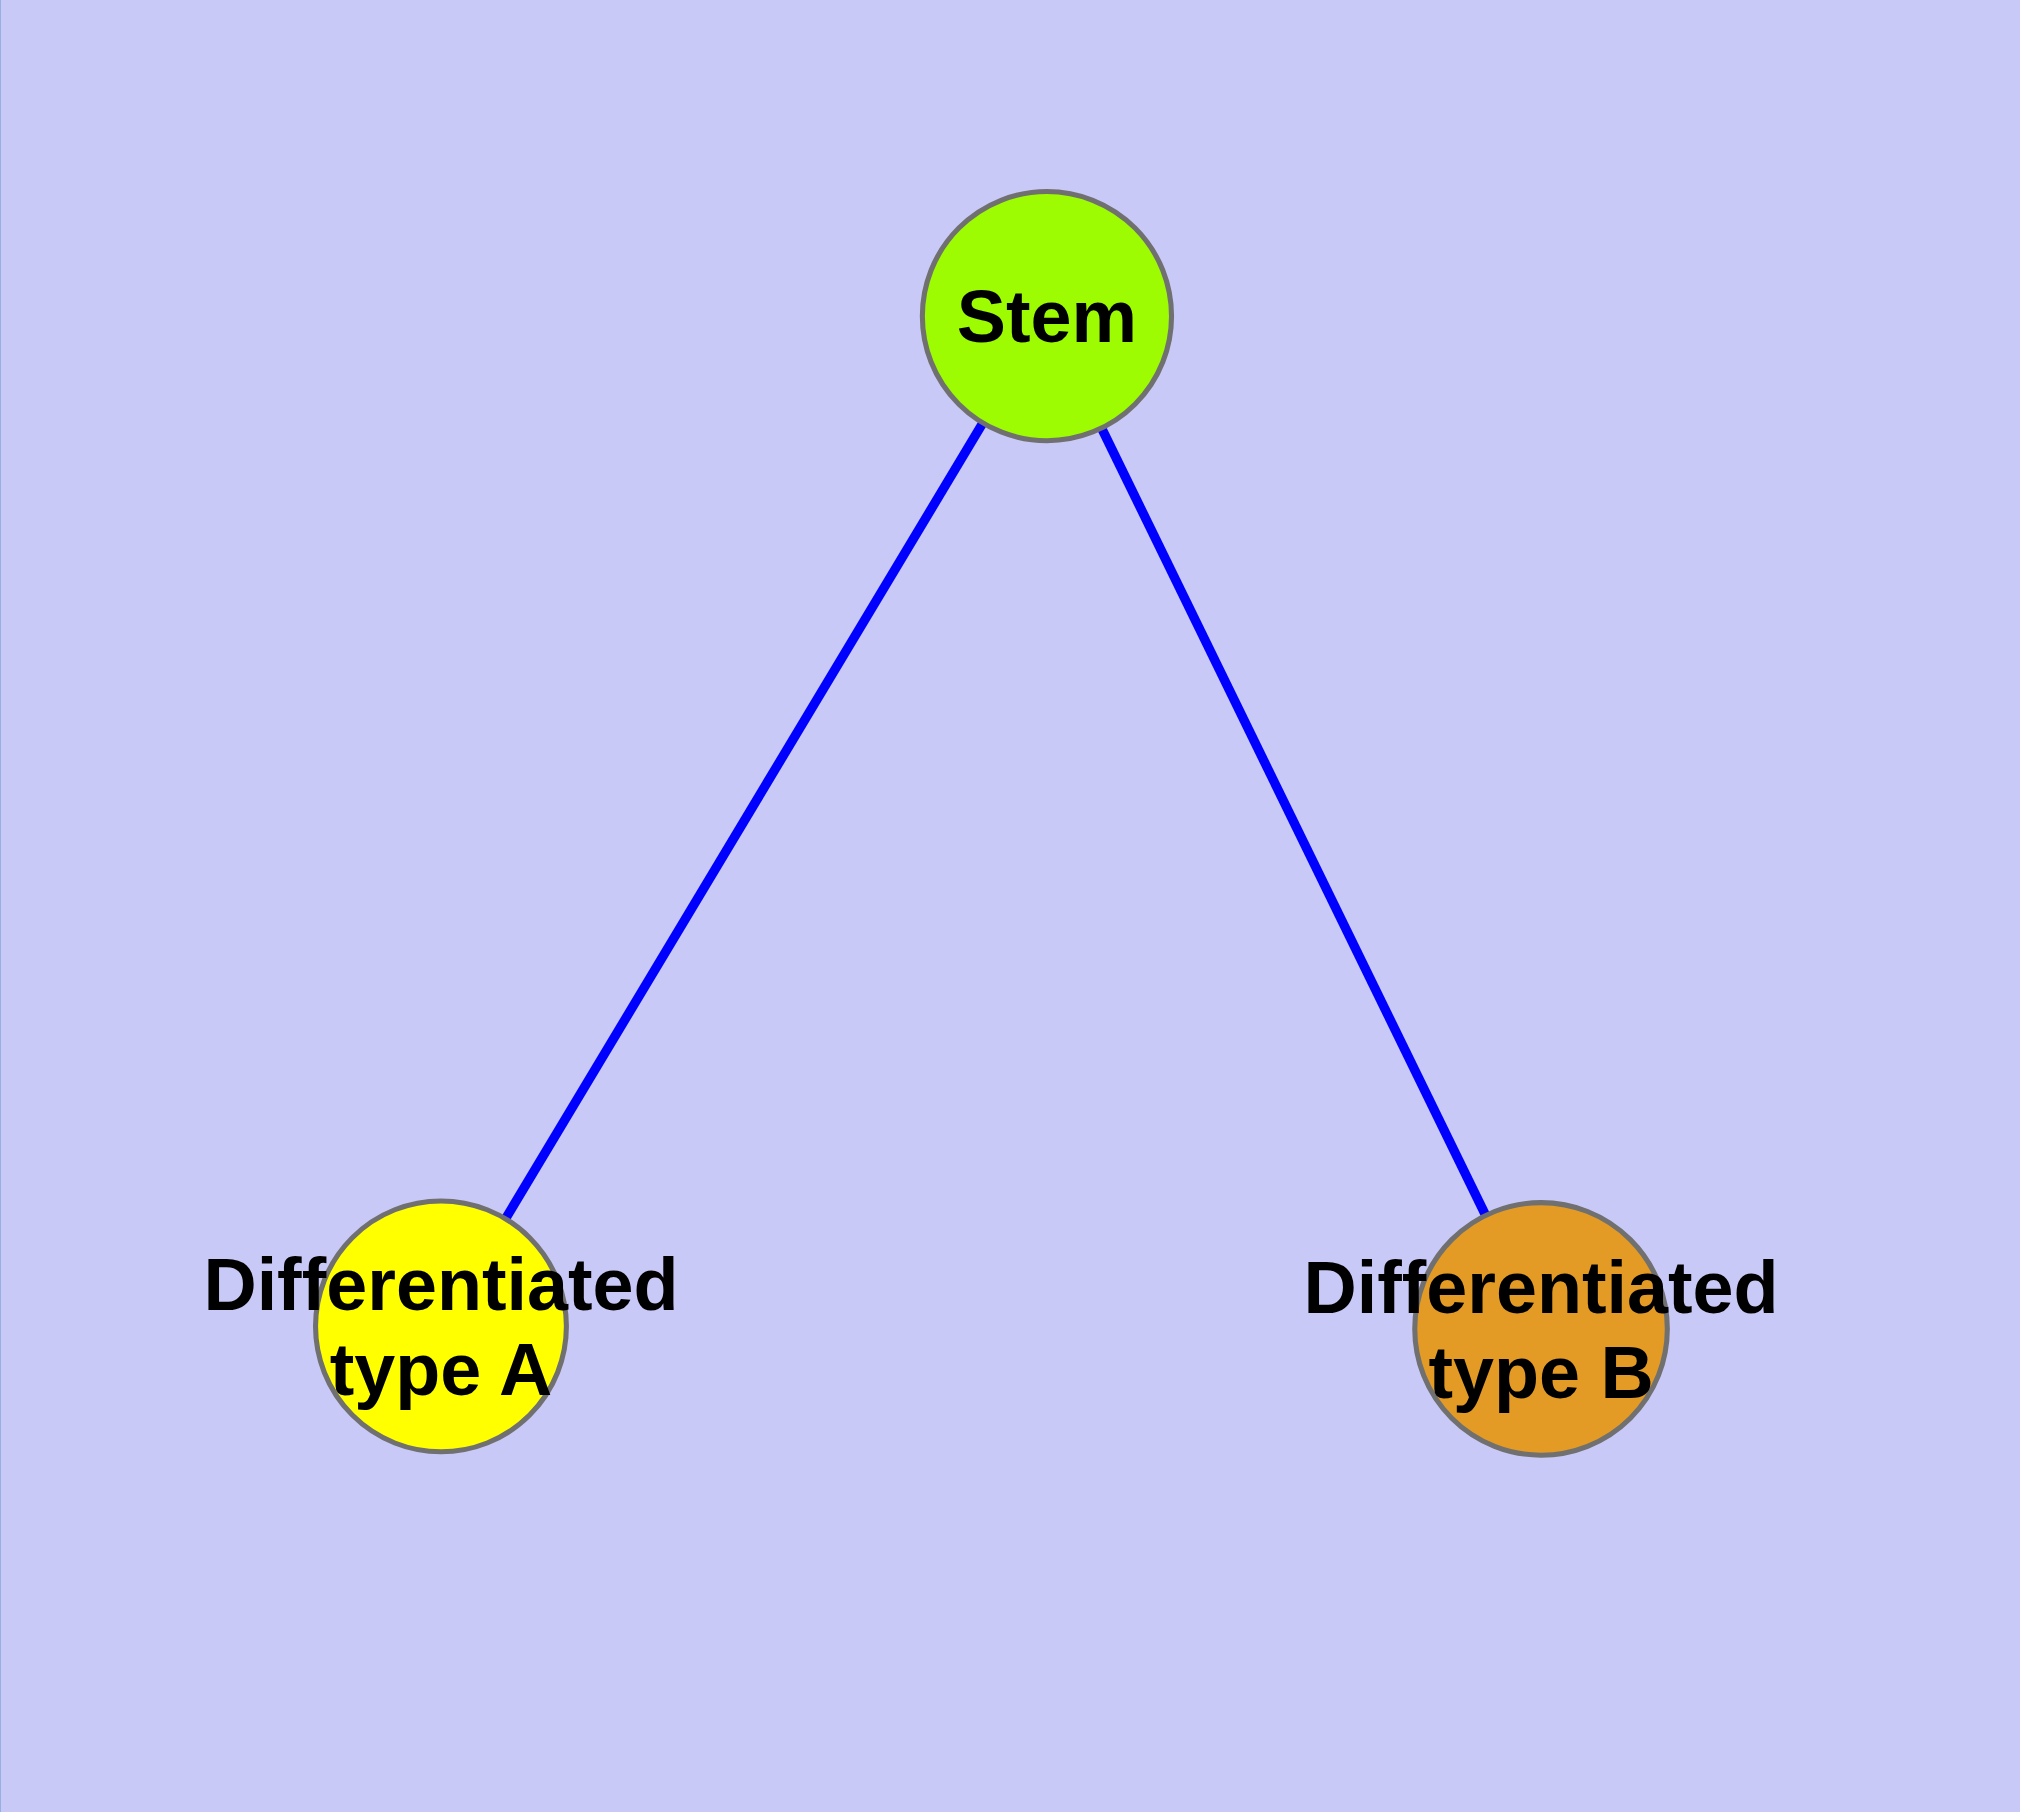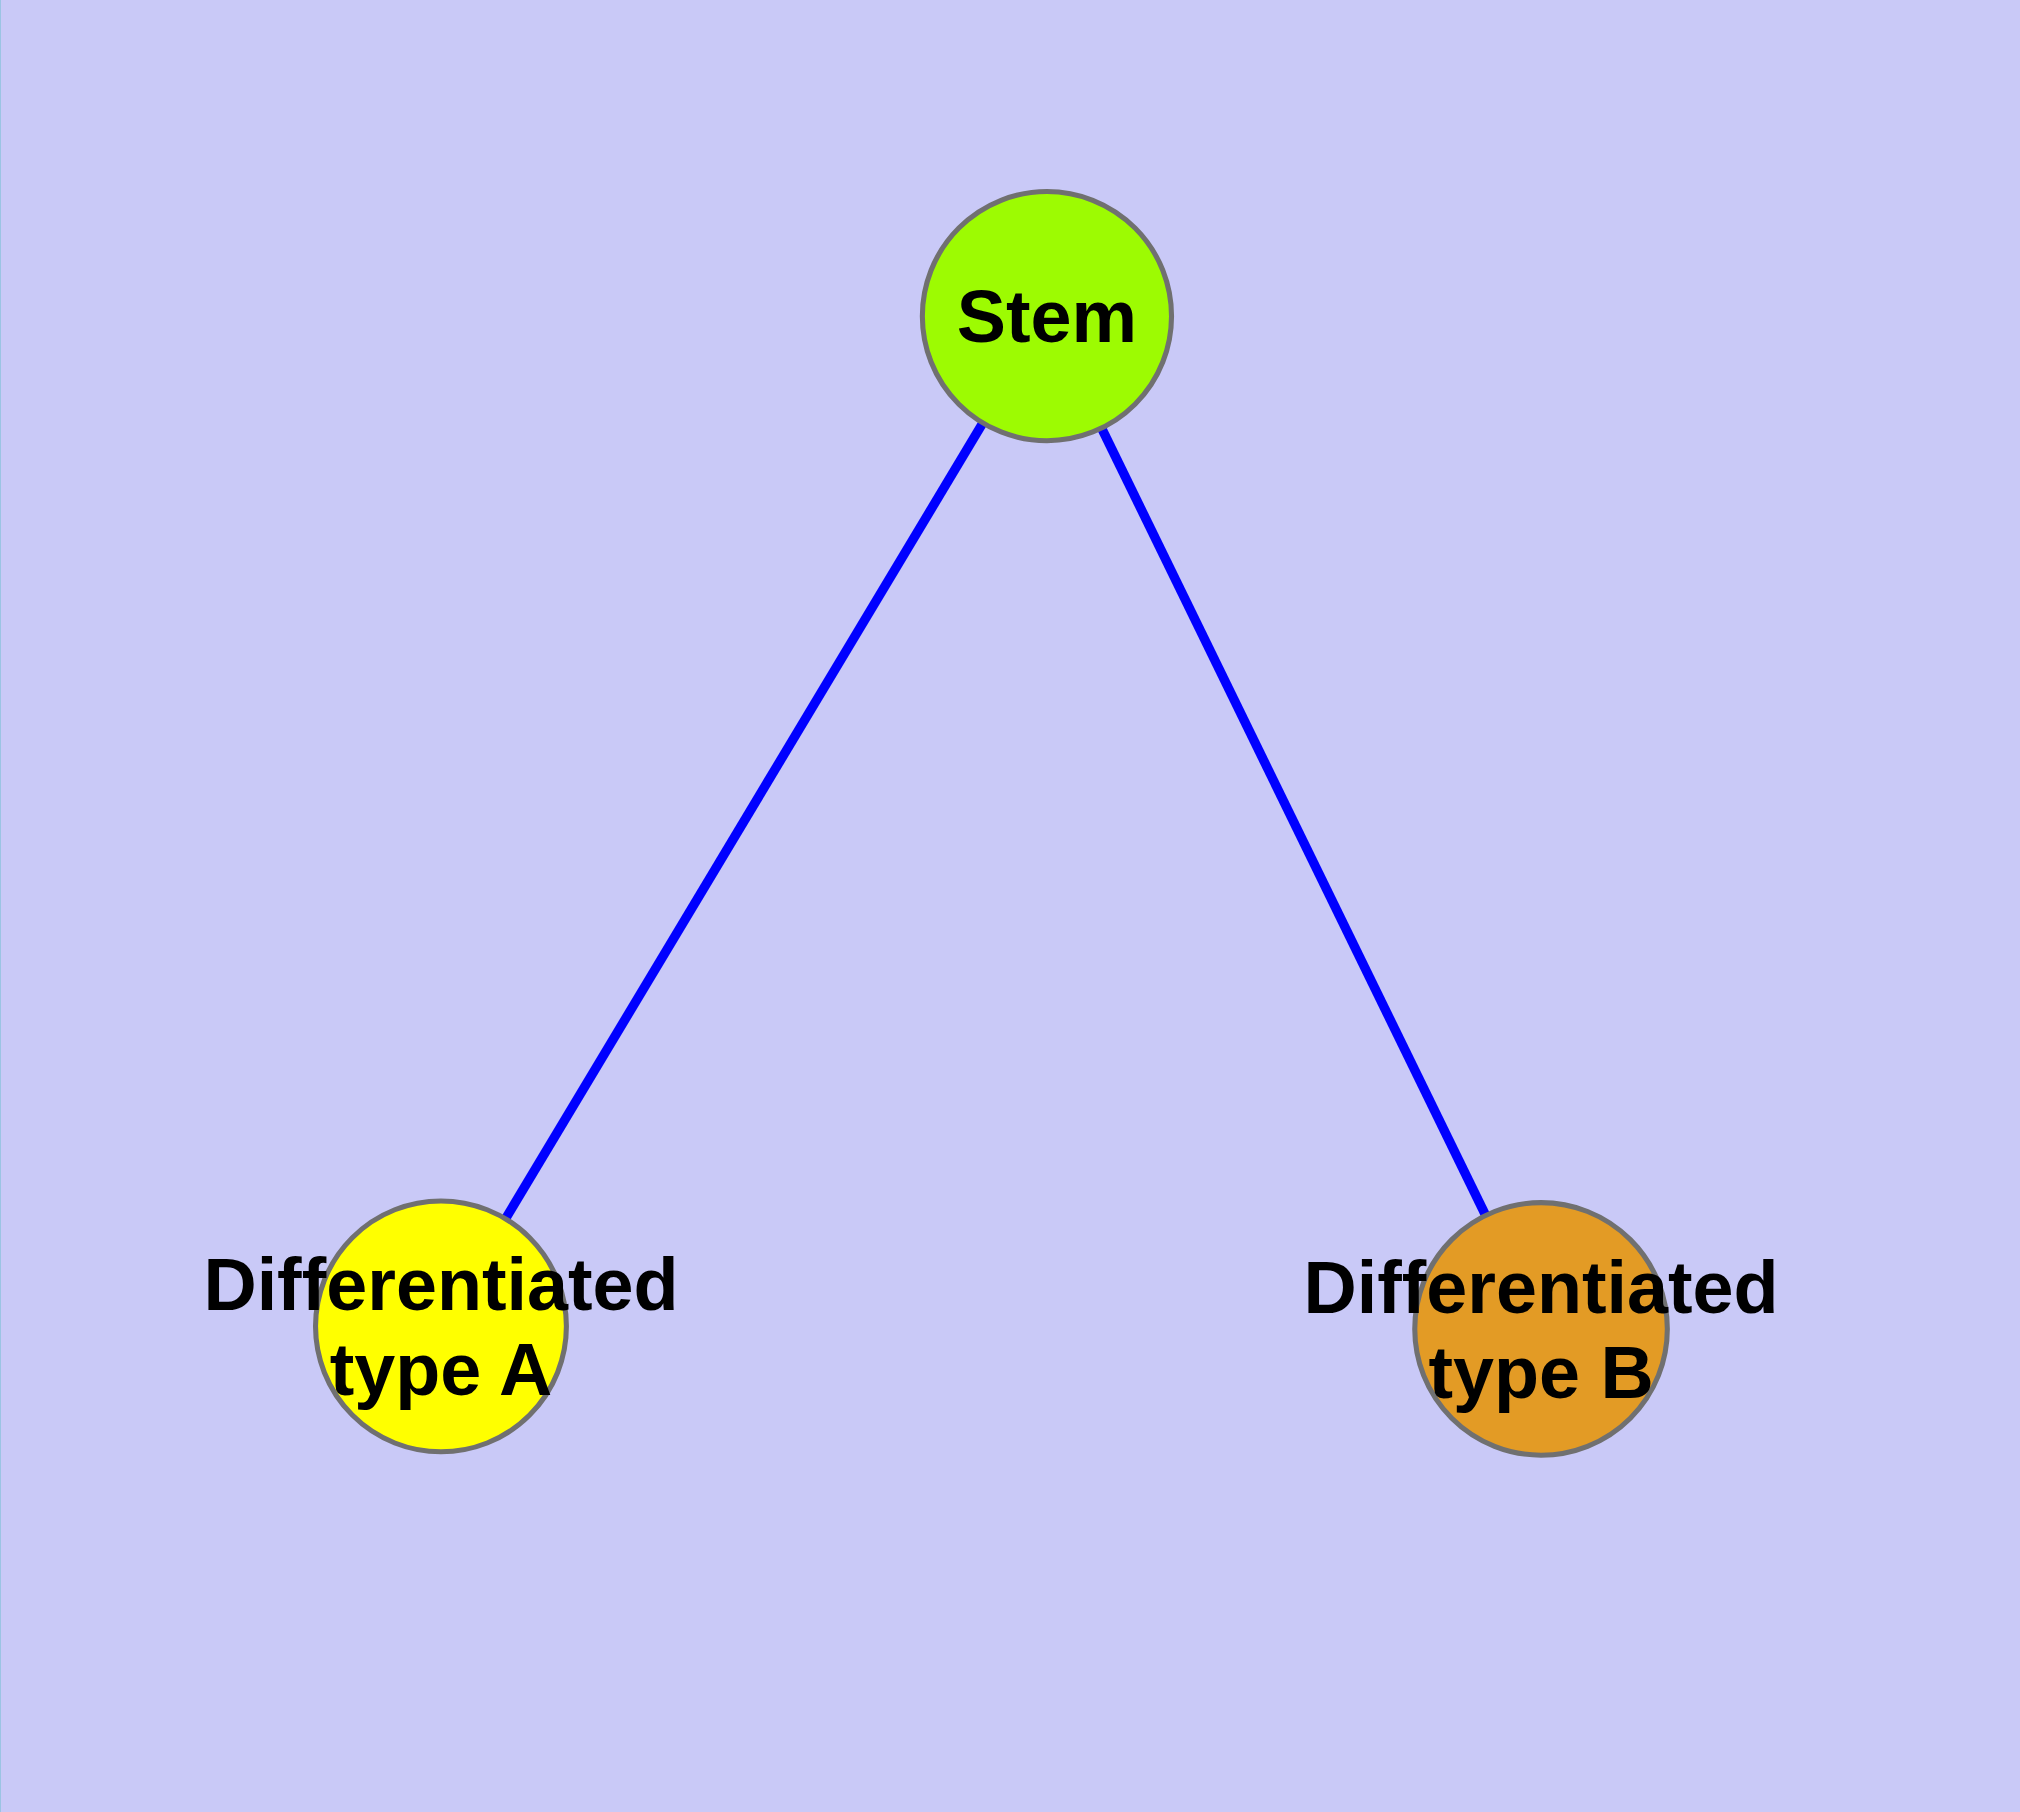--- a/index.html
+++ b/index.html
@@ -30,21 +30,21 @@
     fill: #000000;
     text-anchor: middle;
     dominant-baseline: auto;
     paint-order: normal;
     white-space: pre;
   }
 </style>
 </head>
 <body>
 
-<div id="canvas" style="background: #14b8a6;">
+<div id="canvas" style="background: #0369a1;">
   <svg id="graph-svg" viewBox="0 0 2384 2138" xmlns="http://www.w3.org/2000/svg">
 
     <rect id="bg-rect" x="0" y="0" width="2384" height="2138" fill="#C9C9F7"></rect>
 
     <g id="edges-group">
       <line id="edge-stem-to-a" x1="1158.8702868826572" y1="499.9183469033184" x2="596.6441030708384" y2="1437.2240966986863" stroke="#0000FF" stroke-width="11" stroke-linecap="butt"></line>
       <line id="edge-stem-to-b" x1="1299.893276524833" y1="506.01452049258216" x2="1752.2297873059126" y2="1433.1879859872479" stroke="#0000FF" stroke-width="11" stroke-linecap="butt"></line>
     </g>
 
     <g id="nodes-group">

